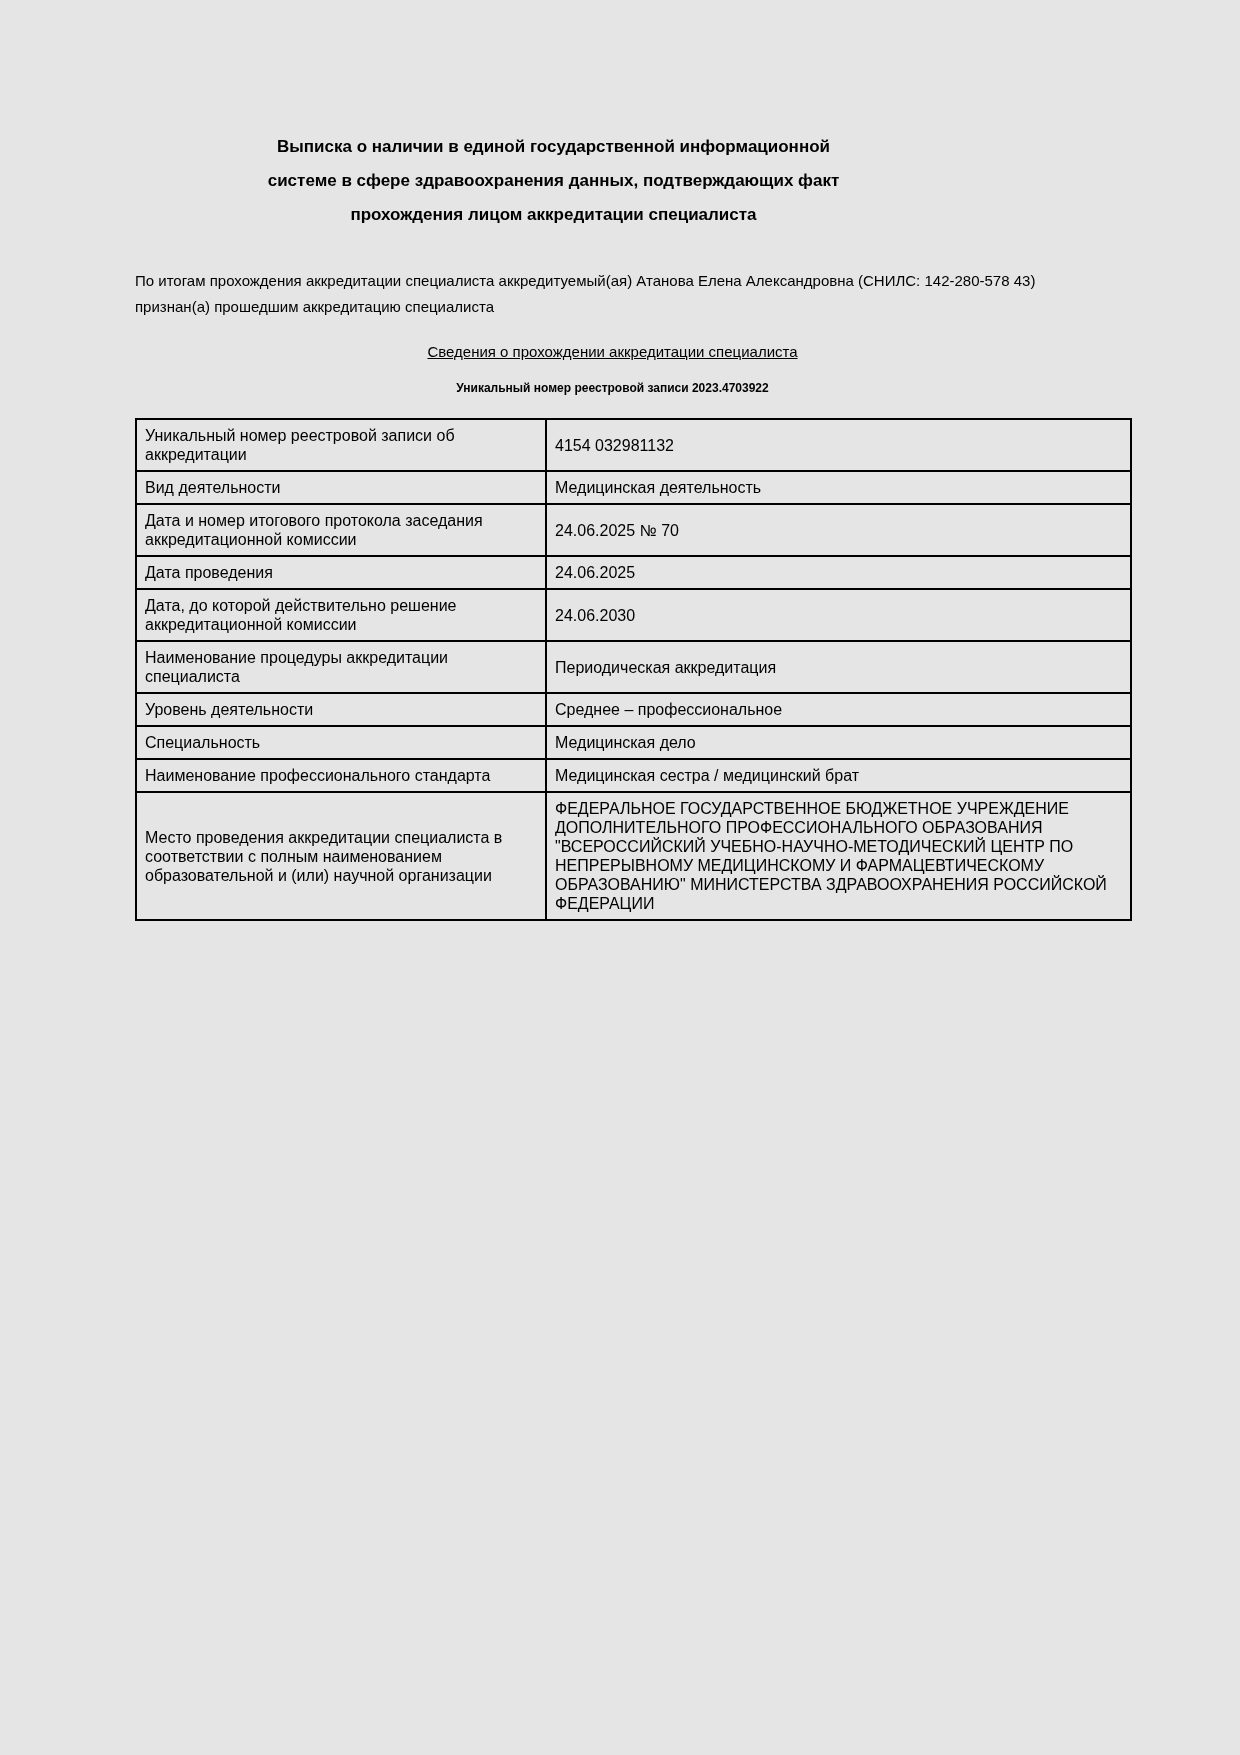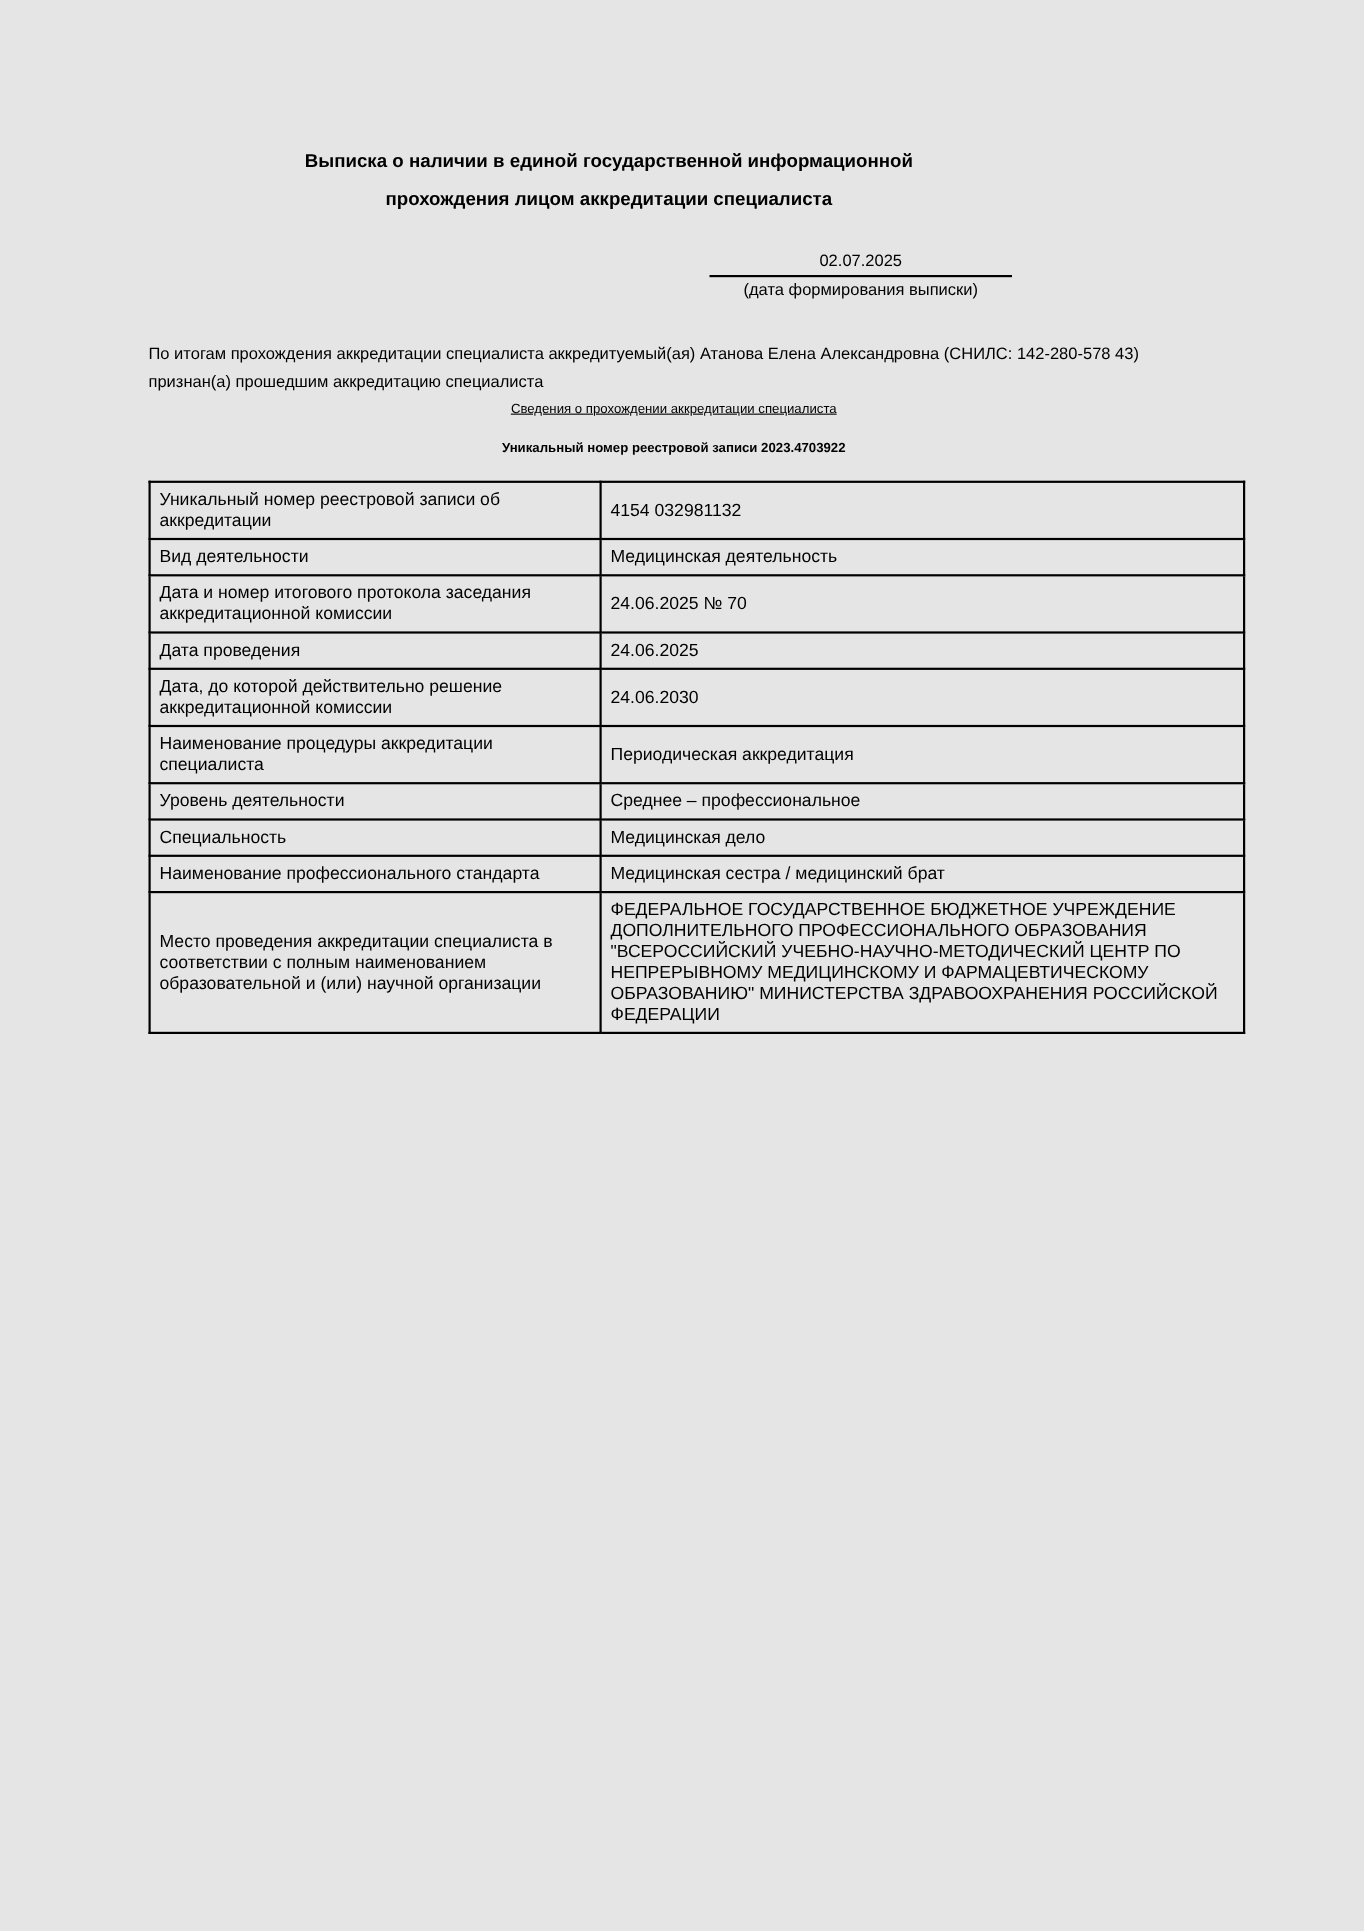--- a/index.html
+++ b/index.html
@@ -45,22 +45,23 @@
     padding-top: 2px;
     white-space: nowrap;
   }
   .intro {
     margin-top: 36px;
     text-align: left;
     font-size: 15px;
     line-height: 26px;
   }
   .section-heading {
+    margin-top: 22px;
     text-align: center;
-    font-size: 12px;
+    font-size: 15px;
     line-height: 20px;
     text-decoration: underline;
   }
   .registry-heading {
     margin-top: 14px;
     text-align: center;
     font-weight: bold;
     font-size: 12px;
     line-height: 24px;
   }
@@ -82,27 +83,24 @@
   td.col-value { width: 565px; }
 </style>
 </head>
 <body>
 
 <div class="page">
   <div class="content">
 
     <div class="doc-title">
       <div>Выписка о наличии в единой государственной информационной</div>
+      <div>системе в сфере здравоохранения данных, подтверждающих факт</div>
       <div>прохождения лицом аккредитации специалиста</div>
     </div>
 
-    <div class="date-block">
-      <div class="date-value">02.07.2025</div>
-      <div class="date-caption">(дата формирования выписки)</div>
-    </div>
 
     <div class="intro">По итогам прохождения аккредитации специалиста аккредитуемый(ая) Атанова Елена Александровна (СНИЛС: 142-280-578 43) признан(а) прошедшим аккредитацию специалиста</div>
 
     <div class="section-heading">Сведения о прохождении аккредитации специалиста</div>
 
     <div class="registry-heading">Уникальный номер реестровой записи 2023.4703922</div>
 
     <table class="acc-table">
       <tbody>
         <tr>

